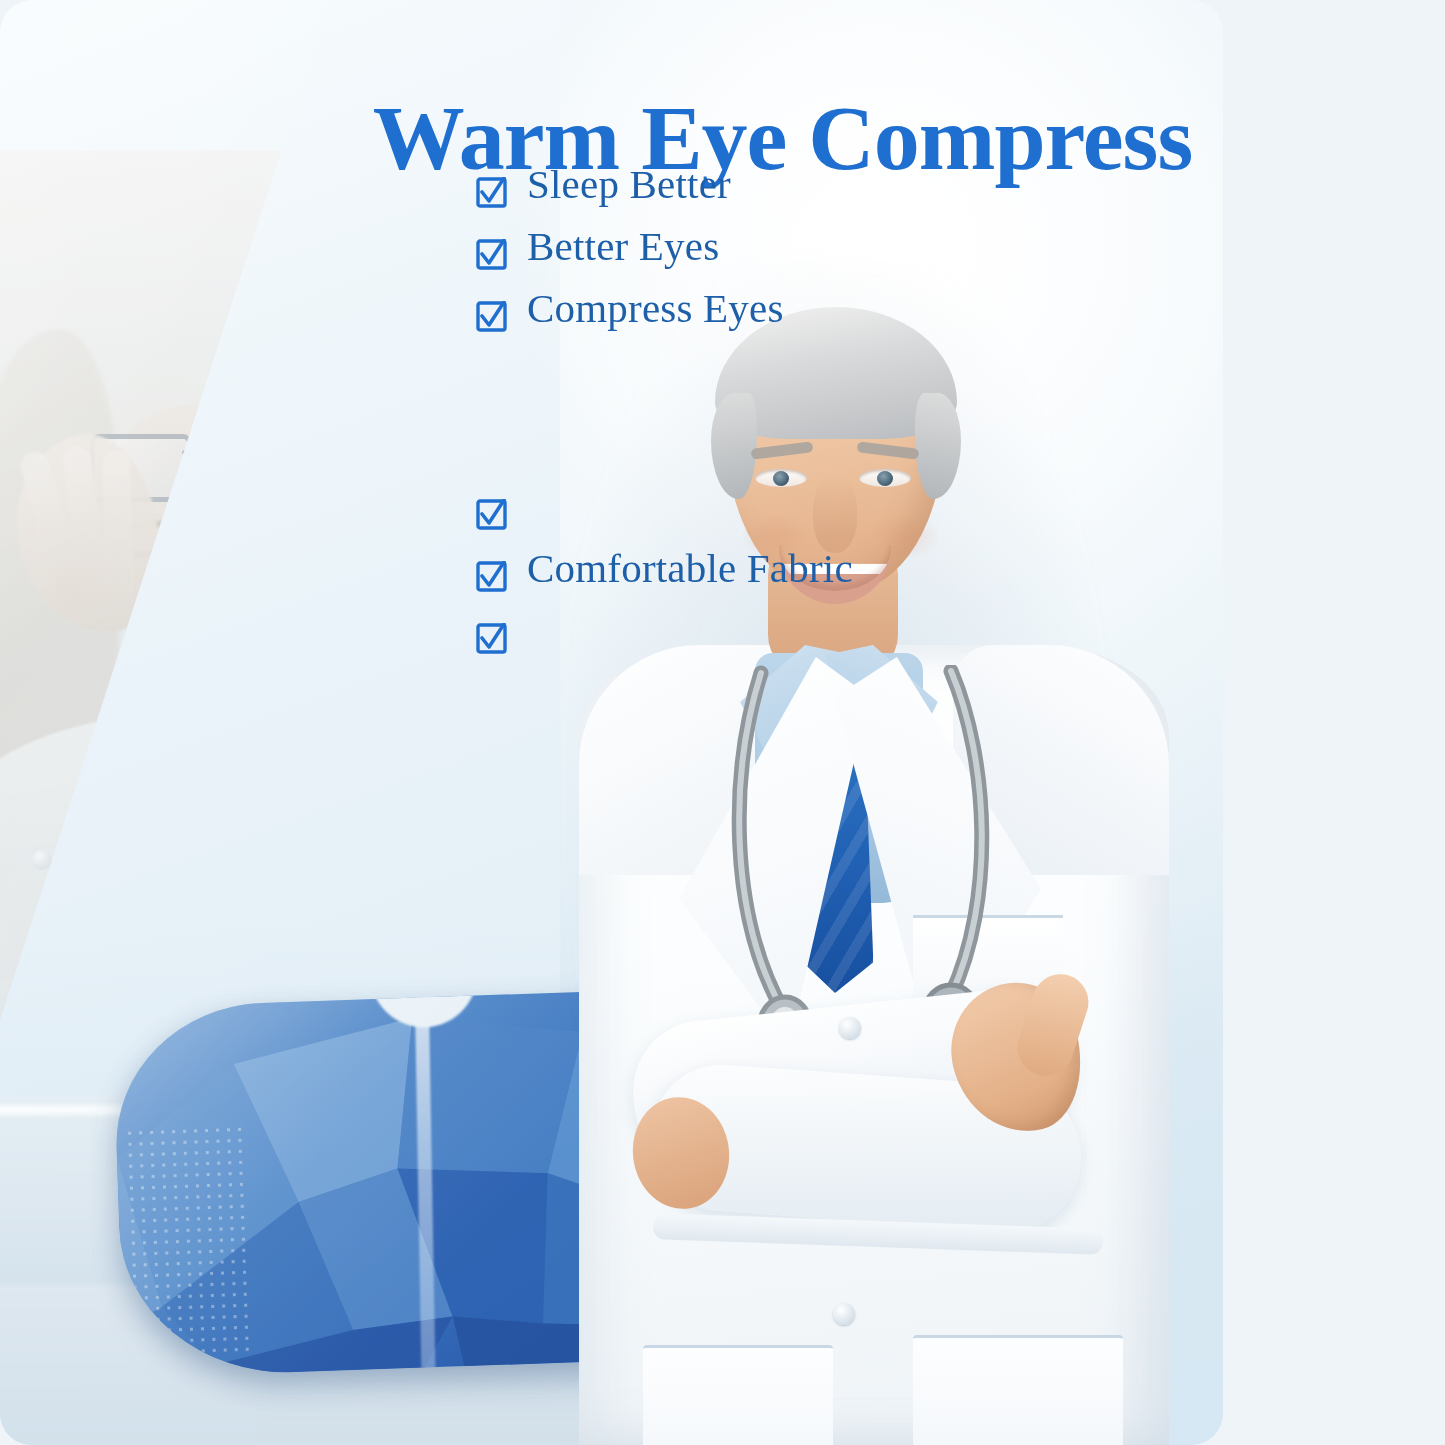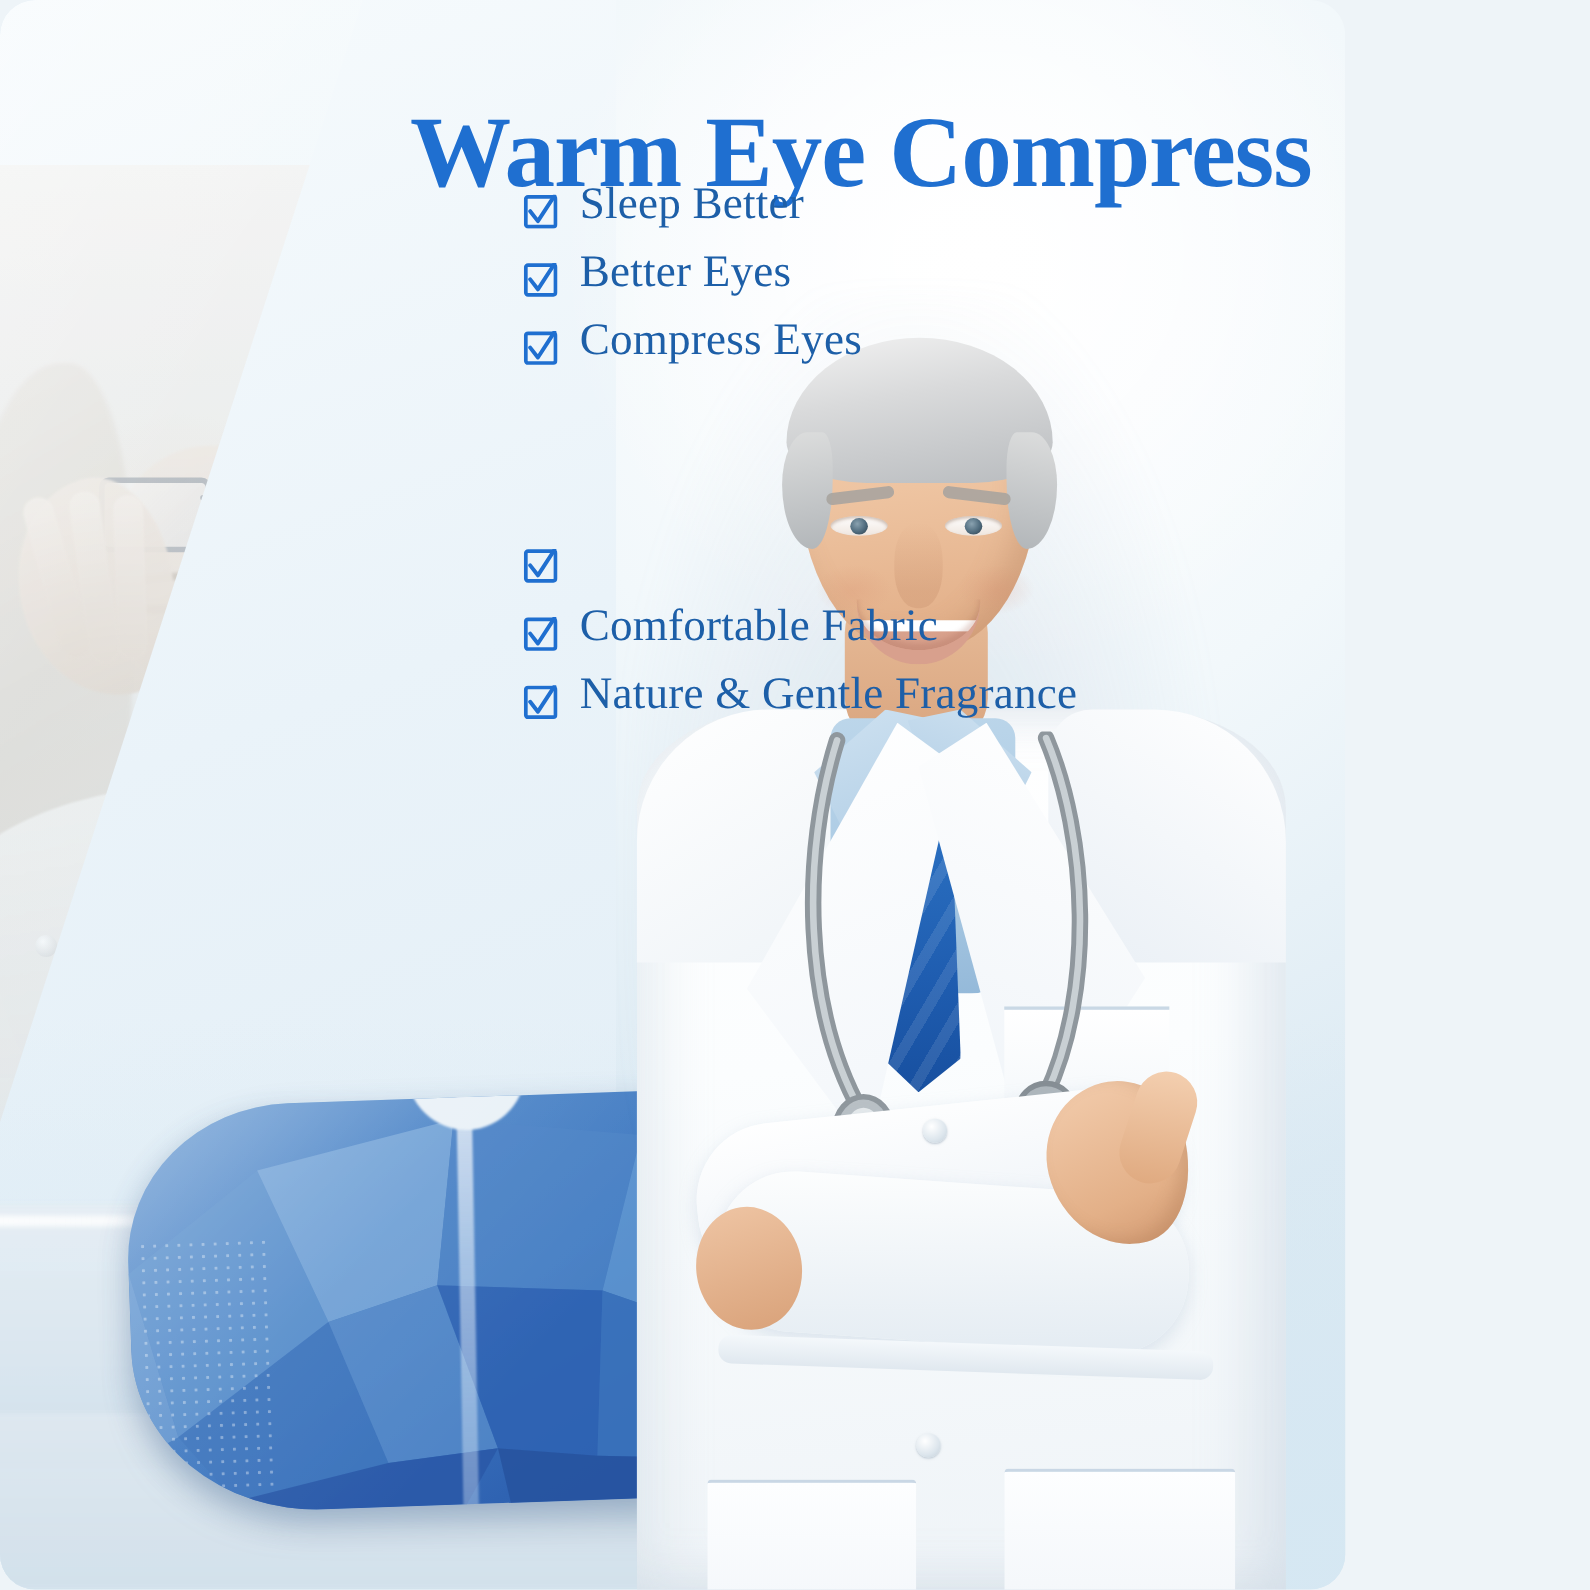--- a/index.html
+++ b/index.html
@@ -650,17 +650,16 @@
       </span>
       <span class="btext">Comfortable Fabric</span>
     </div>
     <div class="bullet">
       <span class="cbox">
         <svg width="31" height="31" viewBox="0 0 31 31">
             <rect x="2" y="2" width="27" height="27" rx="2" fill="none" stroke="#1f6fd0" stroke-width="3.4"></rect>
             <path d="M6 15 L13 24 L28 1" fill="none" stroke="#1f6fd0" stroke-width="3.6" stroke-linecap="round" stroke-linejoin="round"></path>
           </svg>
       </span>
-      <span class="btext">Nature &amp; Gentle Fragrance</span>
     </div>
   </div>
 
 </div>
 
 </body></html>

